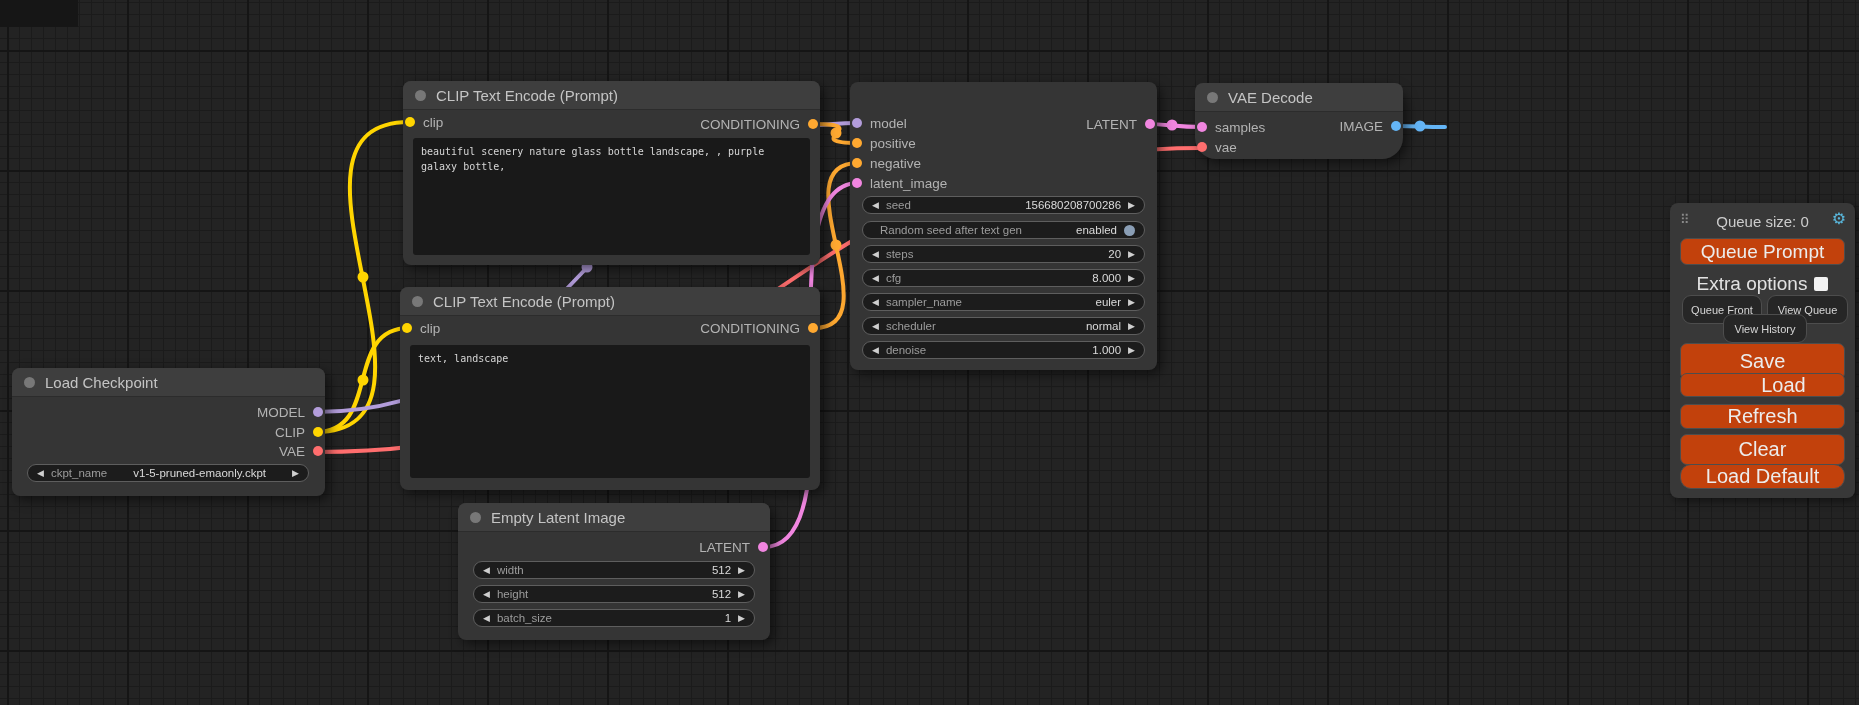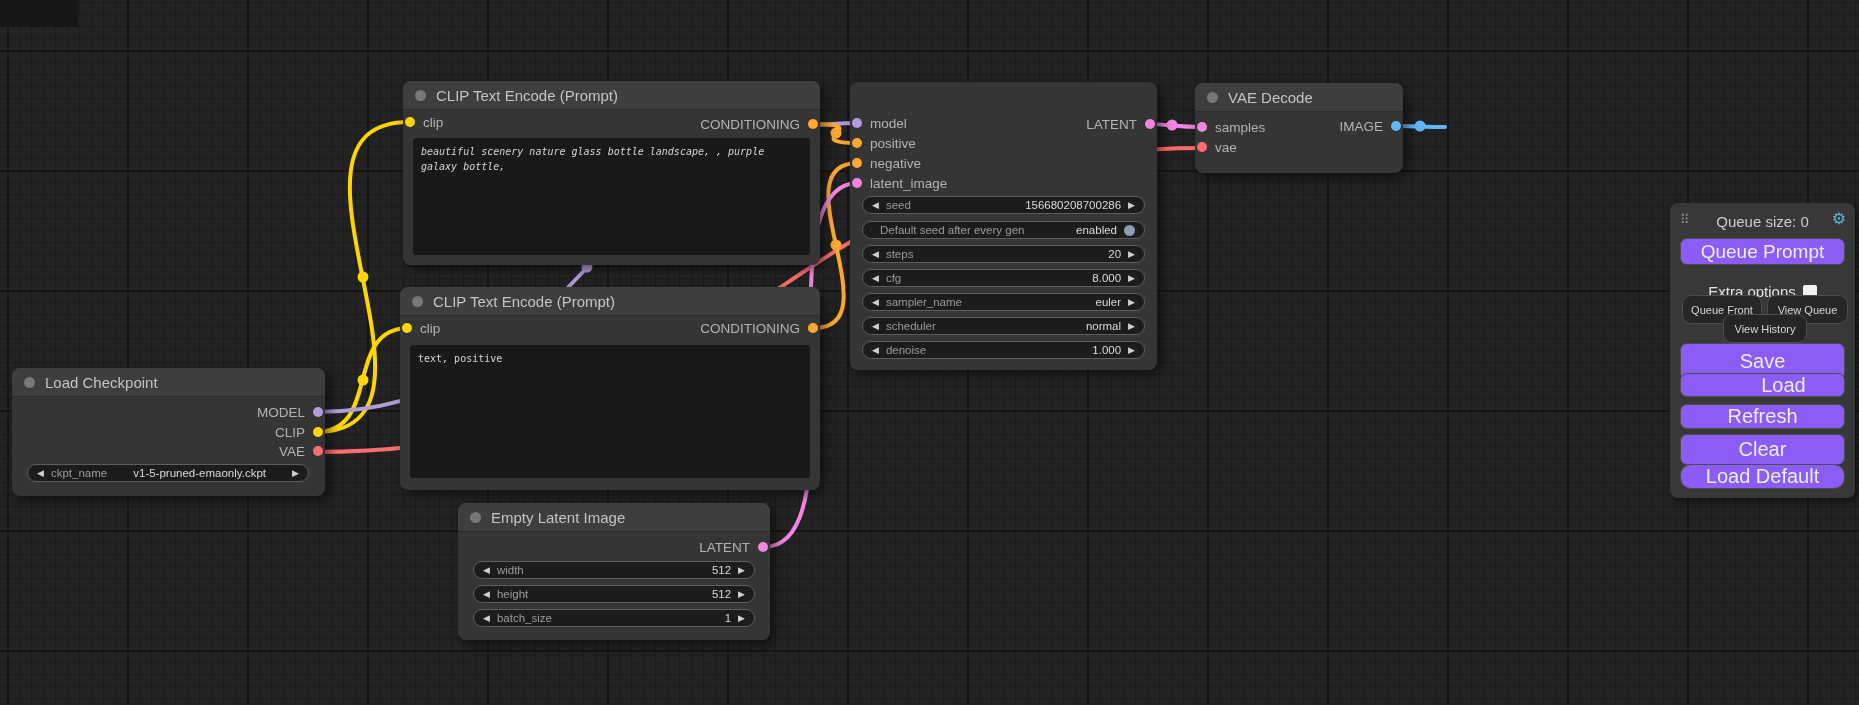--- a/index.html
+++ b/index.html
@@ -38,27 +38,27 @@
   .wvalue{margin-left:auto;color:#dadada;}
   .toggle-circle{width:11px;height:11px;border-radius:50%;flex:0 0 auto;}
   
   #queue-panel{position:absolute;left:1670px;top:203px;width:185px;height:295px;
     background:#383838;border-radius:8px;box-shadow:3px 3px 10px rgba(0,0,0,.5);
     box-sizing:border-box;}
   .qp-header{position:absolute;left:0;top:8px;width:100%;height:20px;
     display:flex;align-items:center;justify-content:center;color:#cccccc;font-size:15px;}
   .drag-handle{position:absolute;left:10px;top:9px;color:#8a8a8a;font-size:13px;}
   .gear{position:absolute;right:9px;top:8px;font-size:16px;line-height:1;}
-  .qbtn{position:absolute;background:#8b5cf6;border:1px solid #4d4d4d;border-radius:7px;
+  .qbtn{position:absolute;background:#c2410c;border:1px solid #4d4d4d;border-radius:7px;
     color:#ececec;display:flex;align-items:center;justify-content:center;
     box-sizing:border-box;}
   .qbtn.big{left:10px;width:165px;font-size:20px;}
   .qbtn.pill{border-radius:9px;font-size:11px;height:29px;background:#262626;color:#d6d6d6;}
-  .extra-row{position:absolute;left:0;top:80px;width:100%;display:flex;
-    align-items:center;justify-content:center;gap:7px;color:#e2e2e2;font-size:15px;}
+  .extra-row{position:absolute;left:0;top:70px;width:100%;display:flex;
+    align-items:center;justify-content:center;gap:7px;color:#e2e2e2;font-size:19px;}
   .checkbox{width:14px;height:14px;background:#f2f2f2;border-radius:2px;}
   #dark-corner{position:absolute;left:0;top:0;width:78px;height:27px;background:#161616;}
 </style>
 </head>
 <body>
 
 <div id="stage">
 
   <svg id="wires" viewBox="0 0 1859 705">
     <path d="M316,432 C471,432 254,122 409,122" stroke="#FFD500"></path>
@@ -112,37 +112,37 @@
       <span>CLIP Text Encode (Prompt)</span>
     </div>
     <div class="slot in" style="top:32px;">
       <span class="dot" style="background: rgb(255, 213, 0);"></span>
       <span>clip</span>
     </div>
     <div class="slot out" style="top:34px;">
       <span class="dot" style="background: rgb(255, 169, 49);"></span>
       <span>CONDITIONING</span>
     </div>
-    <div class="prompt-text" style="left:10px;top:57px;width:397px;height:117px;font-style:italic;">beautiful scenery nature glass bottle landscape, , purple galaxy bottle,</div>
+    <div class="prompt-text" style="left:10px;top:57px;width:397px;height:117px;">beautiful scenery nature glass bottle landscape, , purple galaxy bottle,</div>
   </div>
 
   <div class="node" style="left:400px;top:287px;width:420px;height:203px;">
     <div class="node-title">
       <span class="title-dot"></span>
       <span>CLIP Text Encode (Prompt)</span>
     </div>
     <div class="slot in" style="top:32px;">
       <span class="dot" style="background: rgb(255, 213, 0);"></span>
       <span>clip</span>
     </div>
     <div class="slot out" style="top:32px;">
       <span class="dot" style="background: rgb(255, 169, 49);"></span>
       <span>CONDITIONING</span>
     </div>
-    <div class="prompt-text" style="left:10px;top:58px;width:400px;height:133px;">text, positive</div>
+    <div class="prompt-text" style="left:10px;top:58px;width:400px;height:133px;">text, landscape</div>
   </div>
 
   <div class="node" style="left:458px;top:503px;width:312px;height:137px;">
     <div class="node-title">
       <span class="title-dot"></span>
       <span>Empty Latent Image</span>
     </div>
     <div class="slot out" style="top:35px;">
       <span class="dot" style="background: rgb(241, 134, 224);"></span>
       <span>LATENT</span>
@@ -188,21 +188,21 @@
       <span class="dot" style="background: rgb(241, 134, 224);"></span>
       <span>LATENT</span>
     </div>
     <div class="widget" style="left:12px;top:114px;width:283px;">
       <span class="arrow">◀</span>
       <span class="wlabel">seed</span>
       <span class="wvalue">156680208700286</span>
       <span class="arrow">▶</span>
     </div>
     <div class="widget" style="left:12px;top:139px;width:283px;">
-      <span class="wlabel" style="margin-left:8px;">Default seed after every gen</span>
+      <span class="wlabel" style="margin-left:8px;">Random seed after text gen</span>
       <span class="wvalue">enabled</span>
       <span class="toggle-circle" style="background: rgb(138, 158, 181);"></span>
     </div>
     <div class="widget" style="left:12px;top:163px;width:283px;">
       <span class="arrow">◀</span>
       <span class="wlabel">steps</span>
       <span class="wvalue">20</span>
       <span class="arrow">▶</span>
     </div>
     <div class="widget" style="left:12px;top:187px;width:283px;">
@@ -224,21 +224,21 @@
       <span class="arrow">▶</span>
     </div>
     <div class="widget" style="left:12px;top:259px;width:283px;">
       <span class="arrow">◀</span>
       <span class="wlabel">denoise</span>
       <span class="wvalue">1.000</span>
       <span class="arrow">▶</span>
     </div>
   </div>
 
-  <div class="node" style="left:1195px;top:83px;width:208px;height:90px;">
+  <div class="node" style="left:1195px;top:83px;width:208px;height:76px;border-radius:21px;">
     <div class="node-title">
       <span class="title-dot"></span>
       <span>VAE Decode</span>
     </div>
     <div class="slot in" style="top:35px;">
       <span class="dot" style="background: rgb(241, 134, 224);"></span>
       <span>samples</span>
     </div>
     <div class="slot in" style="top:55px;">
       <span class="dot" style="background: rgb(255, 110, 110);"></span>

